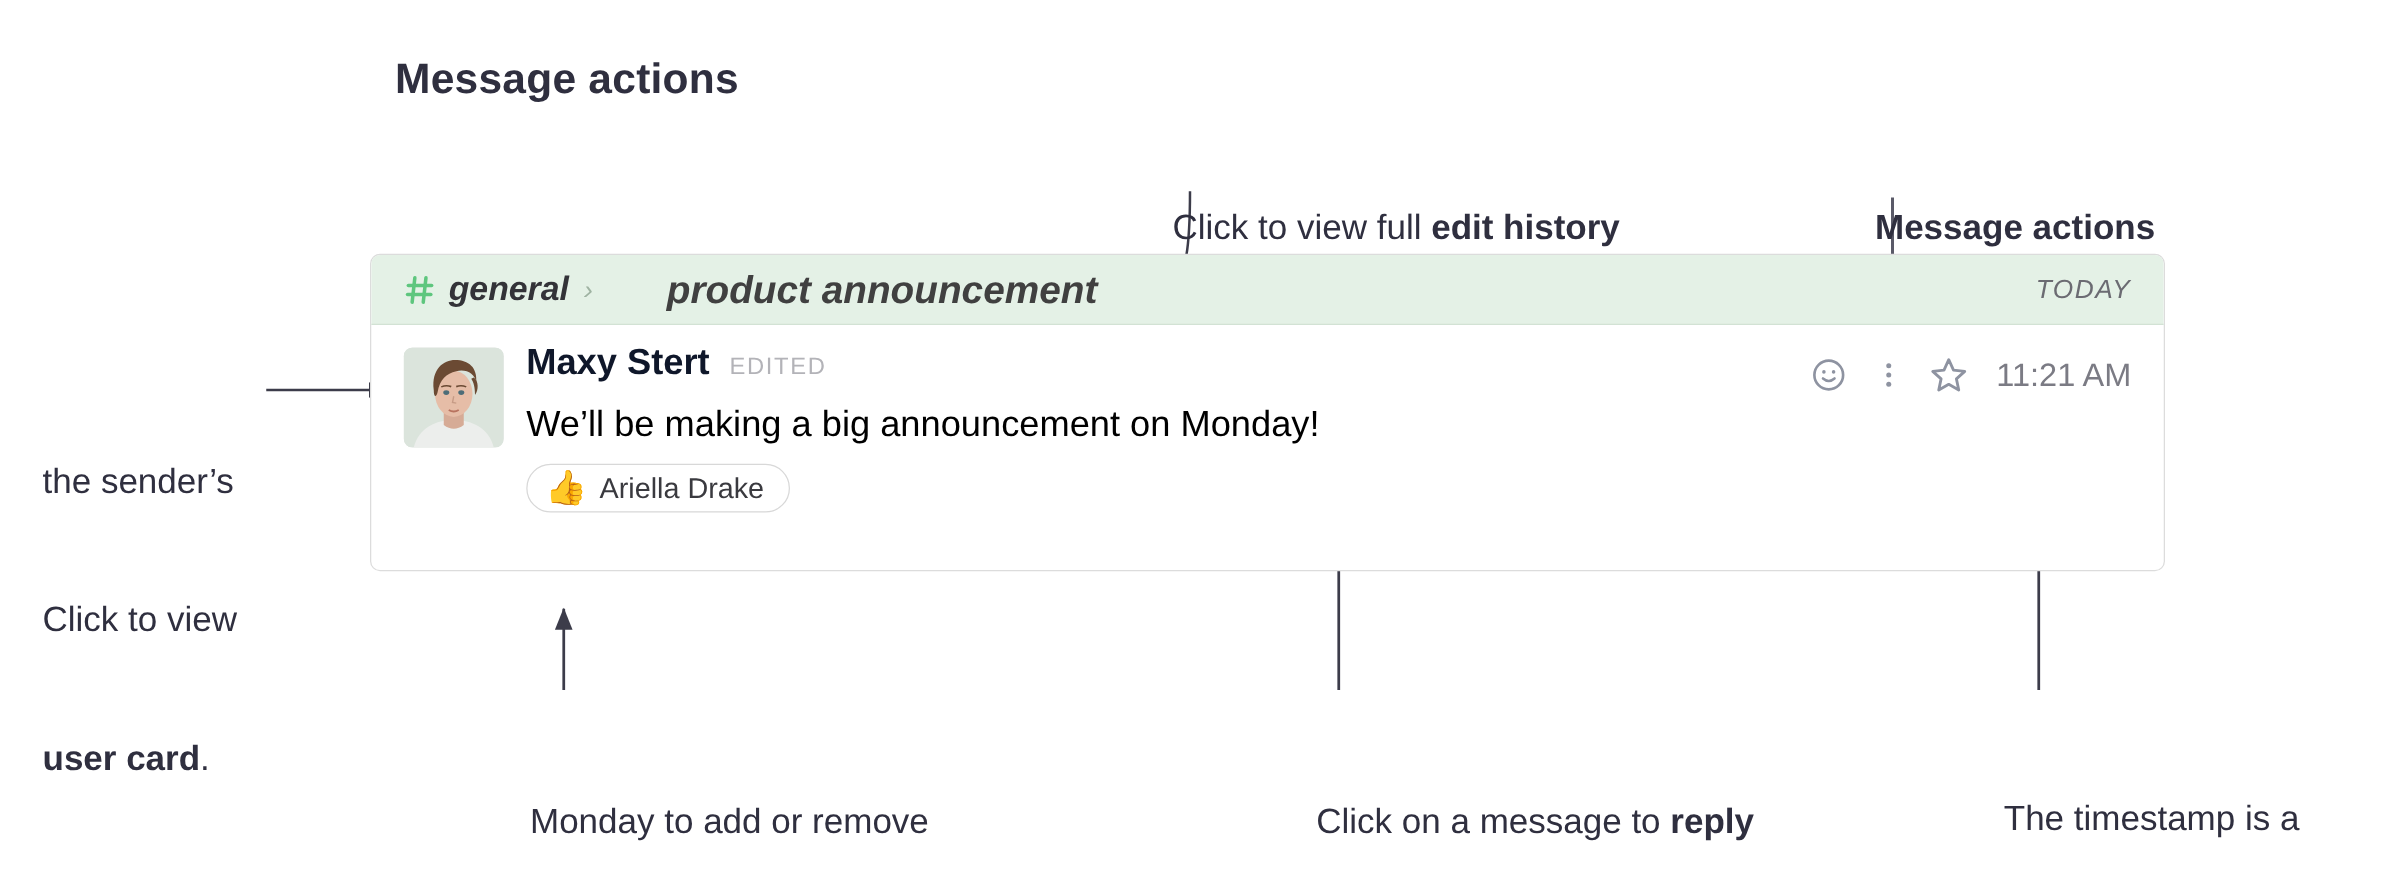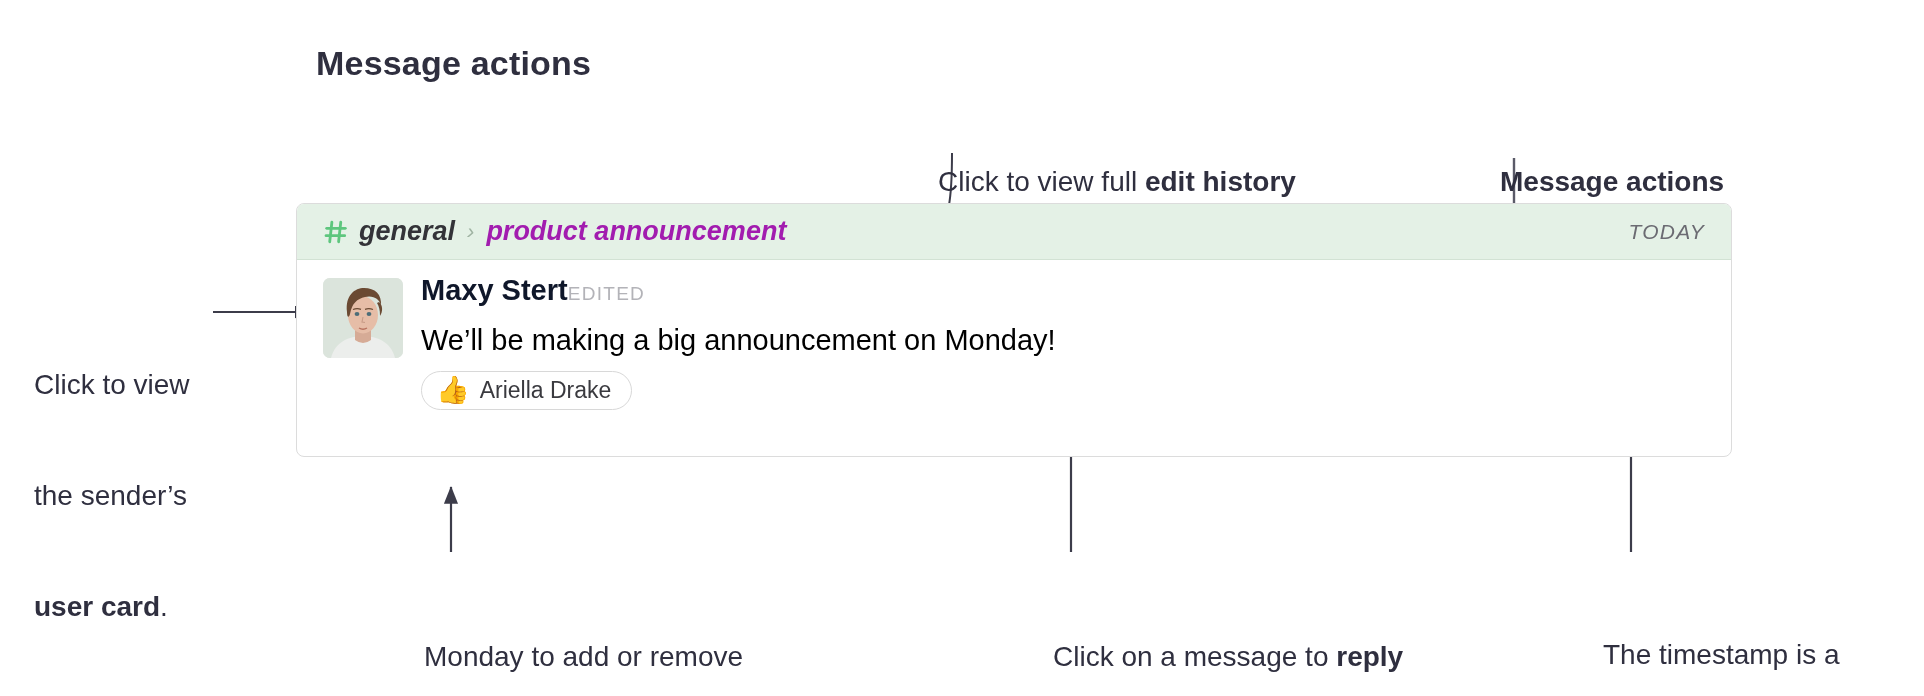--- a/index.html
+++ b/index.html
@@ -73,23 +73,24 @@
     color: #333338;
     letter-spacing: 0px;
   }
   .breadcrumb-sep {
     color: #9fb3a2;
     font-size: 22px;
     margin: 0 12px;
     font-weight: normal;
   }
   .topic-name {
-    font-size: 27px;
+    font-size: 31px;
     font-weight: bold;
-    color: #a21caf;
+    color: #404040;
+    margin-left: 47px;
   }
   #today-label {
     margin-left: auto;
     font-size: 21px;
     color: #6b6b72;
     letter-spacing: 1.2px;
     font-weight: normal;
   }
 
   #card-body {
@@ -119,21 +120,21 @@
     display: flex;
     align-items: baseline;
     height: 38px;
   }
   #sender-name {
     font-size: 29px;
     font-weight: bold;
     color: #0f172a;
   }
   #edited-flag {
-    margin-left: 0;
+    margin-left: 16px;
     font-size: 19px;
     letter-spacing: 1.3px;
     color: #b3b3b8;
   }
   #msg-text {
     margin-top: 9px;
     font-size: 29px;
     color: #000000;
     line-height: 38px;
   }
@@ -208,22 +209,22 @@
     <path d="M1514,158 L1514,276" stroke="#5a5a68" stroke-width="2.4" fill="none" marker-end="url(#ahg)"></path>
 
     <path d="M451,552 L451,487" stroke="#3c3c4a" stroke-width="2.2" fill="none" marker-end="url(#ah)"></path>
 
     <path d="M1071,552 L1071,420" stroke="#3c3c4a" stroke-width="2.2" fill="none" marker-end="url(#ah)"></path>
 
     <path d="M1631,552 L1631,330" stroke="#3c3c4a" stroke-width="2.2" fill="none" marker-end="url(#ah)"></path>
   </svg>
 
   <div class="anno" style="left:34px; top:292px; width:200px; line-height:37px;">
+    <div><span>the sender’s</span></div>
     <div><span>Click to view</span></div>
-    <div><span>the sender’s</span></div>
     <div><b>user card</b><span>.</span></div>
   </div>
 
   <div class="anno" style="left:938px; top:87px; line-height:38px;">
     <div><span>Click to view full </span><b>edit history</b></div>
     <div><span>for this message.</span></div>
   </div>
 
   <div class="anno" style="left:1500px; top:87px; line-height:38px;">
     <div><b>Message actions</b></div>
@@ -296,17 +297,40 @@
         </div>
         <div id="msg-text">We’ll be making a big announcement on Monday!</div>
         <div id="reactions-row">
           <div class="reaction-pill">
             <span class="reaction-emoji">👍</span>
             <span class="reaction-label">Ariella Drake</span>
           </div>
         </div>
       </div>
 
+      <div id="action-icons">
+        <span class="icon-btn">
+          <svg width="30" height="30" viewBox="0 0 24 24" xmlns="http://www.w3.org/2000/svg">
+            <circle cx="12" cy="12" r="9.2" fill="none" stroke="#8e93a1" stroke-width="1.7"></circle>
+            <circle cx="8.9" cy="10" r="1.15" fill="#8e93a1"></circle>
+            <circle cx="15.1" cy="10" r="1.15" fill="#8e93a1"></circle>
+            <path d="M8.3 14.2 Q12 17.4 15.7 14.2" fill="none" stroke="#8e93a1" stroke-width="1.6" stroke-linecap="round"></path>
+          </svg>
+        </span>
+        <span class="icon-btn">
+          <svg width="26" height="30" viewBox="0 0 24 24" xmlns="http://www.w3.org/2000/svg">
+            <circle cx="12" cy="5.2" r="1.85" fill="#8e93a1"></circle>
+            <circle cx="12" cy="12" r="1.85" fill="#8e93a1"></circle>
+            <circle cx="12" cy="18.8" r="1.85" fill="#8e93a1"></circle>
+          </svg>
+        </span>
+        <span class="icon-btn">
+          <svg width="32" height="32" viewBox="0 0 24 24" xmlns="http://www.w3.org/2000/svg">
+            <path d="M12 2.8 L14.85 9.05 L21.6 9.8 L16.6 14.35 L18 21 L12 17.6 L6 21 L7.4 14.35 L2.4 9.8 L9.15 9.05 Z" fill="none" stroke="#8e93a1" stroke-width="1.7" stroke-linejoin="round"></path>
+          </svg>
+        </span>
+        <span id="timestamp">11:21 AM</span>
+      </div>
 
     </div>
   </div>
 
 </div>
 
 </body></html>

